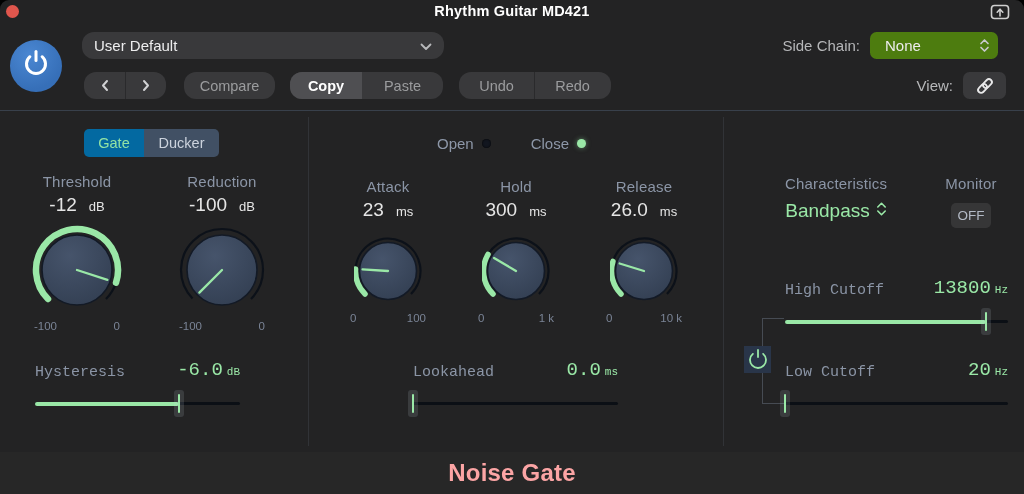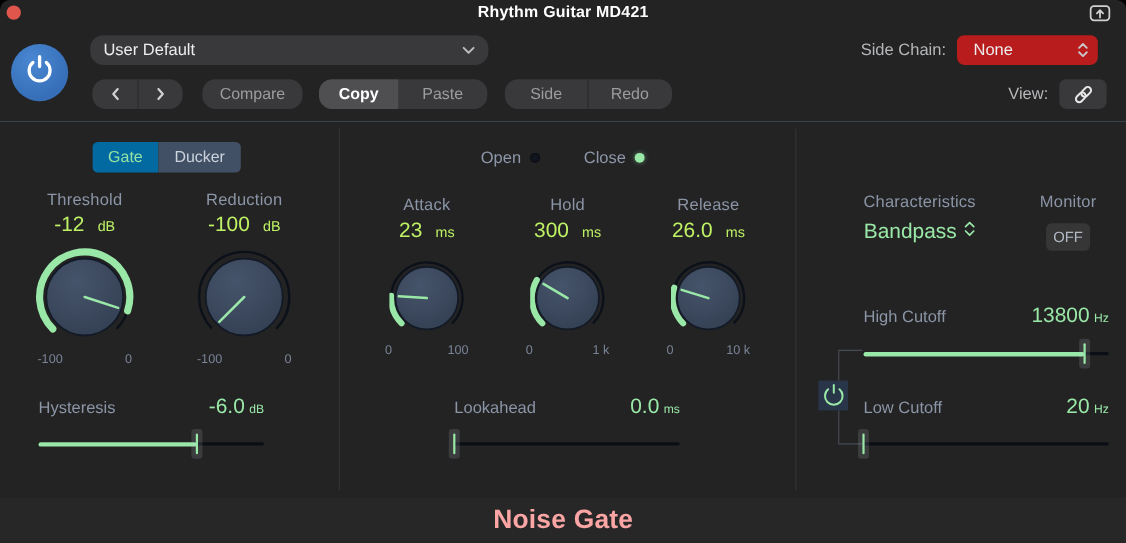--- a/index.html
+++ b/index.html
@@ -26,21 +26,21 @@
   .cp-seg { left:290px; top:72px; width:153px; overflow:hidden; }
   .cp-seg .cell, .ur-seg .cell { height:27px; display:flex; align-items:center; justify-content:center; }
   .cell-copy { width:72px; background:#4f4f52; color:#ffffff; font-weight:bold; border-radius:6.5px 0 0 6.5px; }
   .cell-paste { width:81px; }
   .ur-seg { left:459px; top:72px; width:152px; }
   .cell-undo { width:76px; border-right:1px solid #2a2a2c; }
   .cell-redo { width:75px; }
   .sc-row { position:absolute; right:26px; top:32px; display:flex; align-items:center; gap:10px;justify-content:center; }
   .view-row { position:absolute; right:18px; top:72px; display:flex; align-items:center; gap:10px; }
   .hdr-label { color:#b6b7b9; font-size:15px; }
-  .sc-box { position:relative; width:128px; height:27px; background:#b91c1c; border-radius:6.5px; display:flex; align-items:center; color:#ededee; font-size:15px; padding-left:15px; }
+  .sc-box { position:relative; width:128px; height:27px; background:#4d7c0f; border-radius:6.5px; display:flex; align-items:center; color:#ededee; font-size:15px; padding-left:15px; }
   .view-box { position:relative; width:78px; height:27px; background:#39393b; border-radius:6.5px; display:flex; align-items:center; color:#ededee; font-size:15px; padding-left:13px; }
   .stepper { position:absolute; right:8px; top:6px; }
   .link-btn { width:43px; height:27px; background:#39393b; border-radius:6.5px; display:flex; align-items:center; justify-content:center; }
 
   
   .panel { position:absolute; left:0; top:110px; width:1024px; height:342px;
     background:linear-gradient(180deg,#30405600%,#2e3e54 0%, #293549 55%, #232d3f 100%);
     border-top:1px solid rgba(120,150,190,.25); }
   .vdiv { position:absolute; top:6px; bottom:6px; width:1px; background:rgba(180,200,230,.10); }
 
@@ -51,28 +51,28 @@
 
   .oc-row { position:absolute; left:437px; top:24px; display:flex; align-items:center; gap:8px; color:#8d97a8; font-size:15px; }
   .oc-gap { width:24px; }
   .led { width:9px; height:9px; border-radius:50%; background:#12161f; box-shadow:inset 0 0 2px #000; }
   .led.on { background:#9ae8a7; box-shadow:0 0 5px rgba(154,232,167,.5); }
 
   .knob-unit { position:absolute; width:114px; display:flex; flex-direction:column; align-items:center; }
   .ku-large { top:62px; }
   .ku-small { top:67px; }
   .k-label { color:#8b95a6; font-size:15px; letter-spacing:.2px; height:21px; }
-  .k-value { color:#bef264; font-size:19px; height:25px; margin-bottom:5px; display:flex; align-items:baseline; gap:12px; }
+  .k-value { color:#e5e5e5; font-size:19px; height:25px; margin-bottom:5px; display:flex; align-items:baseline; gap:12px; }
   .k-unit { font-size:13px; }
   .ku-small .knob { margin-top:8px; }
   .k-scale { display:flex; justify-content:space-between; width:76px; color:#7a8496; font-size:11.5px; margin-top:3px; }
   .ku-large .k-scale { width:86px; margin-top:0px; }
 
   .slider-unit { position:absolute; top:248px; width:205px; }
-  .su-head { display:flex; justify-content:space-between; align-items:center; }
+  .su-head { display:flex; justify-content:space-between; align-items:flex-end;font-family:Liberation Mono, monospace; }
   .su-label { color:#8b95a6; font-size:15px; }
   .su-value { color:#9ae8a7; font-size:19px; display:flex; align-items:baseline; gap:4px; }
   .su-unit { font-size:11px; }
   .slider { position:relative; height:27px; margin-top:9px; }
   .s-track { position:absolute; left:0; right:0; top:12px; height:3px; background:#0b0f15; border-radius:2px; }
   .s-fill { position:absolute; left:0; top:11.5px; height:4px; background:#9ae8a7; border-radius:2px; }
   .s-thumb { position:absolute; top:0; width:10px; height:27px; border-radius:3px; background:rgba(195,210,230,.14); display:flex; align-items:center; justify-content:center; }
   .s-line { width:2px; height:19px; background:#9ae8a7; border-radius:1px; }
 
   .char-block { position:absolute; left:760px; top:64px; width:152px; text-align:center; }
@@ -145,21 +145,21 @@
     <div class="cell cell-copy">
         <span>Copy</span>
       </div>
     <div class="cell cell-paste">
         <span>Paste</span>
       </div>
   </div>
 
   <div class="hbox ur-seg">
     <div class="cell cell-undo">
-        <span>Side</span>
+        <span>Undo</span>
       </div>
     <div class="cell cell-redo">
         <span>Redo</span>
       </div>
   </div>
 
   <div class="sc-row">
     <span class="hdr-label">Side Chain:</span>
     <div class="sc-box">
       <span>None</span>

